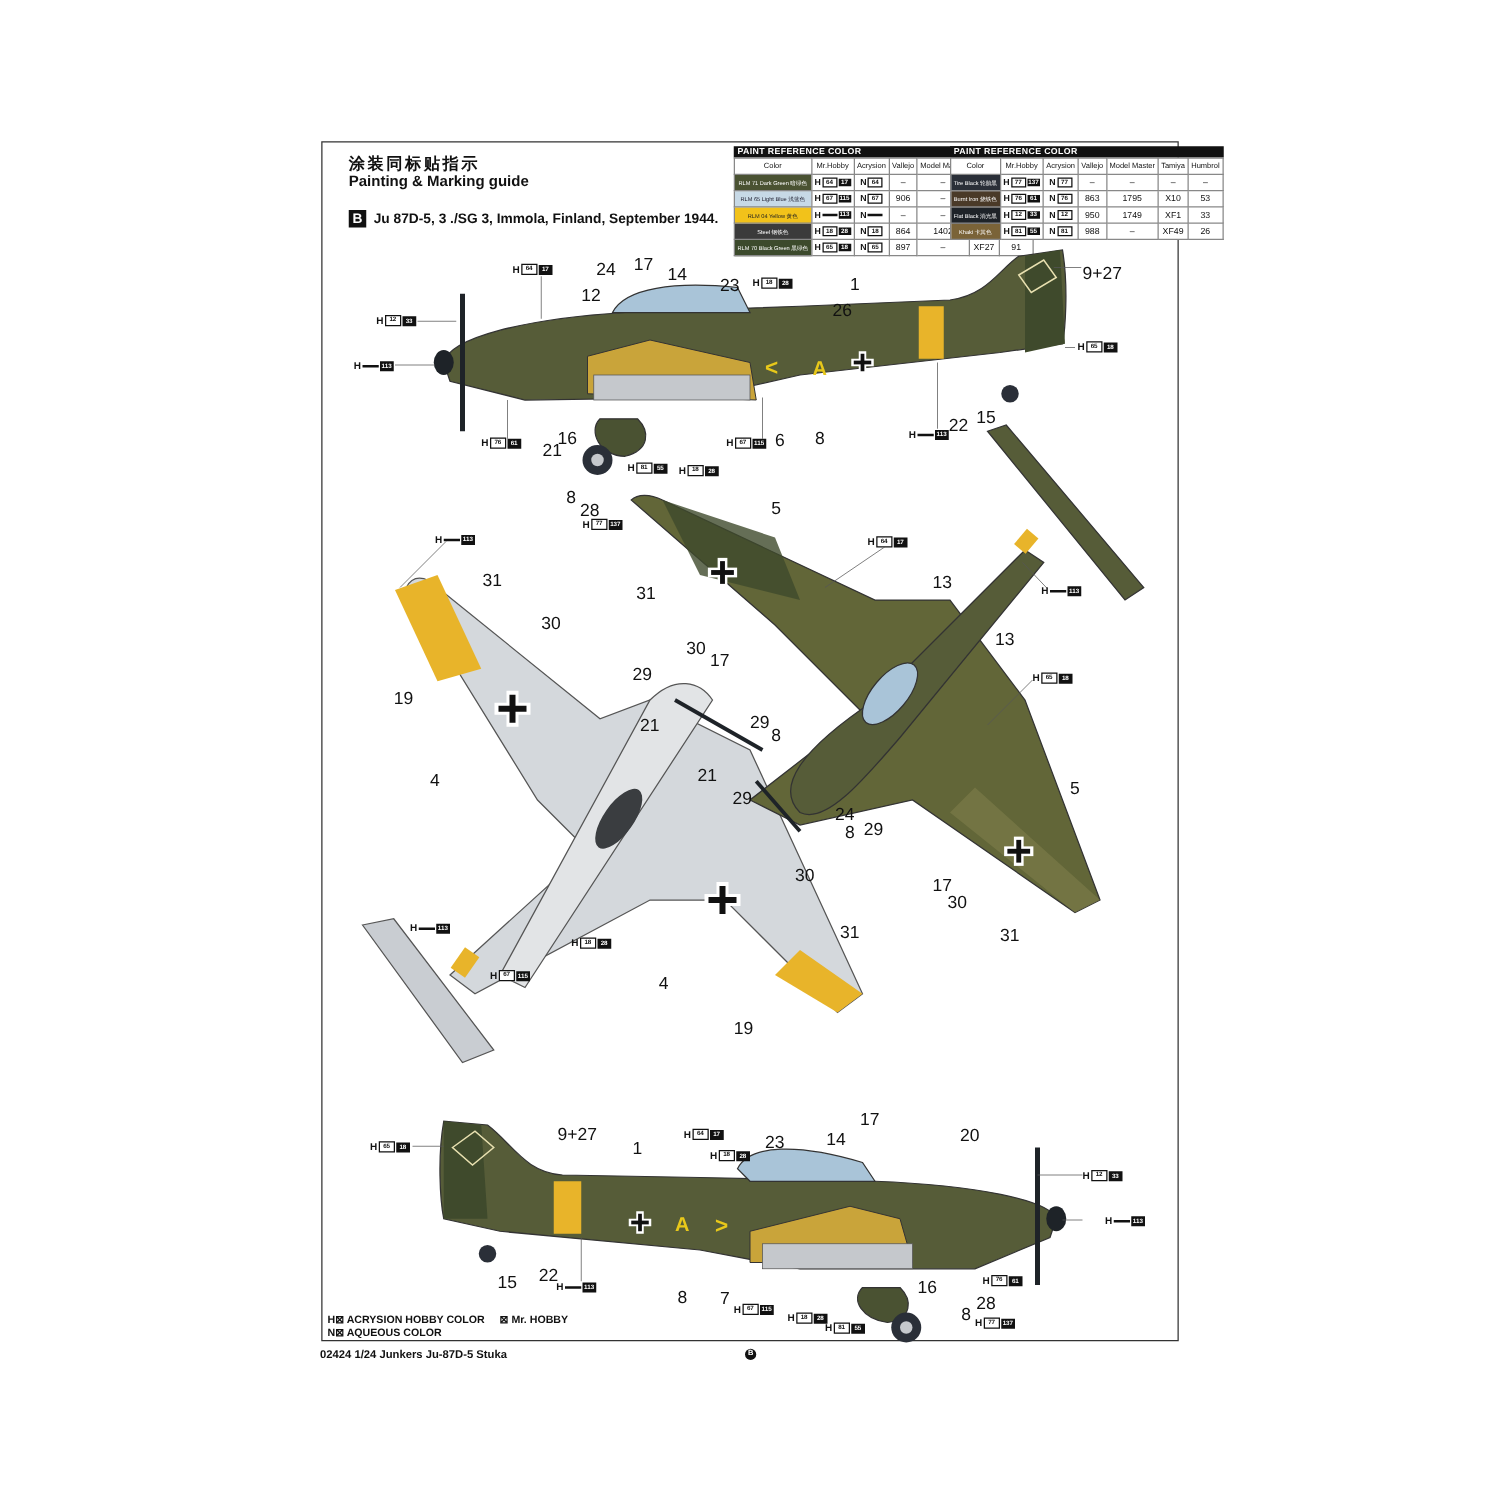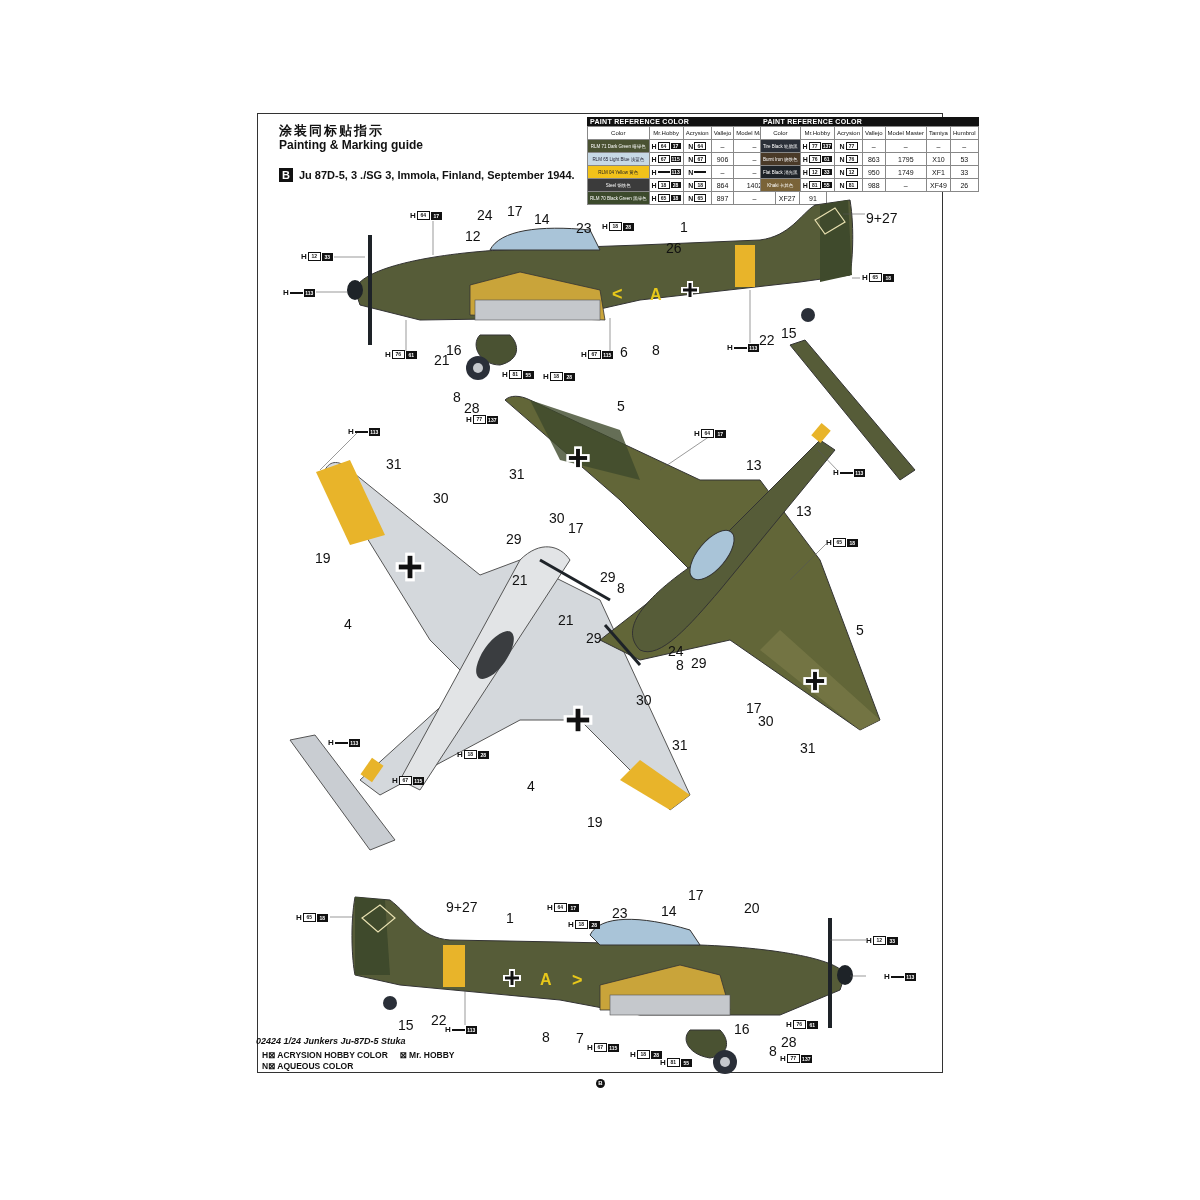--- a/index.html
+++ b/index.html
@@ -16,21 +16,21 @@
   table.paint td.sw{color:#fff;font-size:4.5px;line-height:5px;width:32px;}
   .code{display:inline-flex;align-items:center;gap:1px;font-weight:bold;font-size:7px;}
   .code .w{border:1px solid #111;padding:0 1px;font-size:5px;min-width:8px;background:#fff;}
   .code .b{background:#111;color:#fff;padding:0 1px;font-size:5px;min-width:8px;}
   .callout{position:absolute;font-size:14px;color:#111;}
   .hcode{position:absolute;display:flex;align-items:center;gap:1px;font-size:8px;font-weight:bold;}
   .hcode .w{border:1px solid #111;font-size:5px;padding:0 1px;min-width:9px;text-align:center;background:#fff;line-height:7px;}
   .hcode .b{background:#111;color:#fff;font-size:5px;padding:0 1px;min-width:9px;text-align:center;line-height:8px;}
   svg.art{position:absolute;left:0;top:0;}
   .legend{position:absolute;left:262px;top:1050px;font-size:8.5px;font-weight:bold;line-height:11px;}
-  .footer{position:absolute;left:256px;top:1036px;font-size:9px;font-weight:bold;font-style:italic;}
+  .footer{position:absolute;left:256px;top:1078px;font-size:9px;font-weight:bold;}
   .pagemark{position:absolute;left:596px;top:1079px;width:9px;height:9px;border-radius:50%;background:#111;color:#fff;font-size:6px;text-align:center;line-height:9px;font-weight:bold;}
 </style>
 </head>
 <body>
 
 <div class="sheet"></div>
 
 <div class="title-cn">涂装同标贴指示</div>
 <div class="title-en">Painting &amp; Marking guide</div>
 <div class="scheme">
@@ -295,21 +295,21 @@
 <div class="callout" style="left:856px;top:622px">5</div>
 <div class="callout" style="left:746px;top:700px">17</div>
 <div class="callout" style="left:758px;top:713px">30</div>
 <div class="callout" style="left:800px;top:740px">31</div>
 
 <div class="callout" style="left:446px;top:899px">9+27</div>
 <div class="callout" style="left:506px;top:910px">1</div>
 <div class="callout" style="left:612px;top:905px">23</div>
 <div class="callout" style="left:661px;top:903px">14</div>
 <div class="callout" style="left:688px;top:887px">17</div>
-<div class="callout" style="left:744px;top:900px">20</div>
+<div class="callout" style="left:768px;top:900px">20</div>
 <div class="callout" style="left:398px;top:1017px">15</div>
 <div class="callout" style="left:431px;top:1012px">22</div>
 <div class="callout" style="left:542px;top:1029px">8</div>
 <div class="callout" style="left:576px;top:1030px">7</div>
 <div class="callout" style="left:734px;top:1021px">16</div>
 <div class="callout" style="left:781px;top:1034px">28</div>
 <div class="callout" style="left:769px;top:1043px">8</div>
 
 <div class="hcode" style="left:410px;top:211px">H<span class="w">64</span><span class="b">17</span></div>
 <div class="hcode" style="left:301px;top:252px">H<span class="w">12</span><span class="b">33</span></div>

